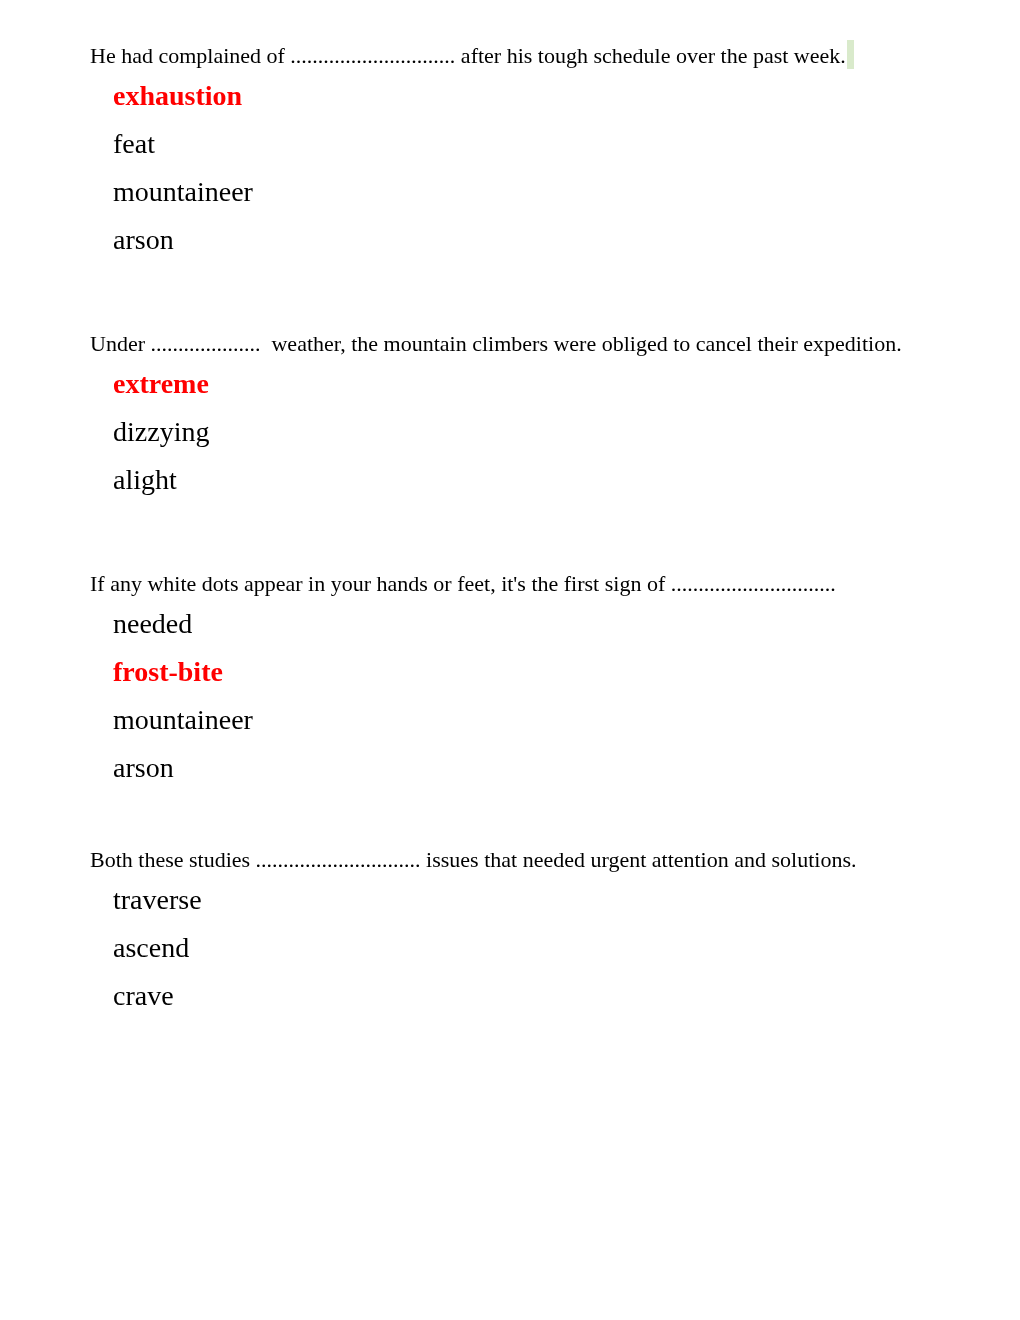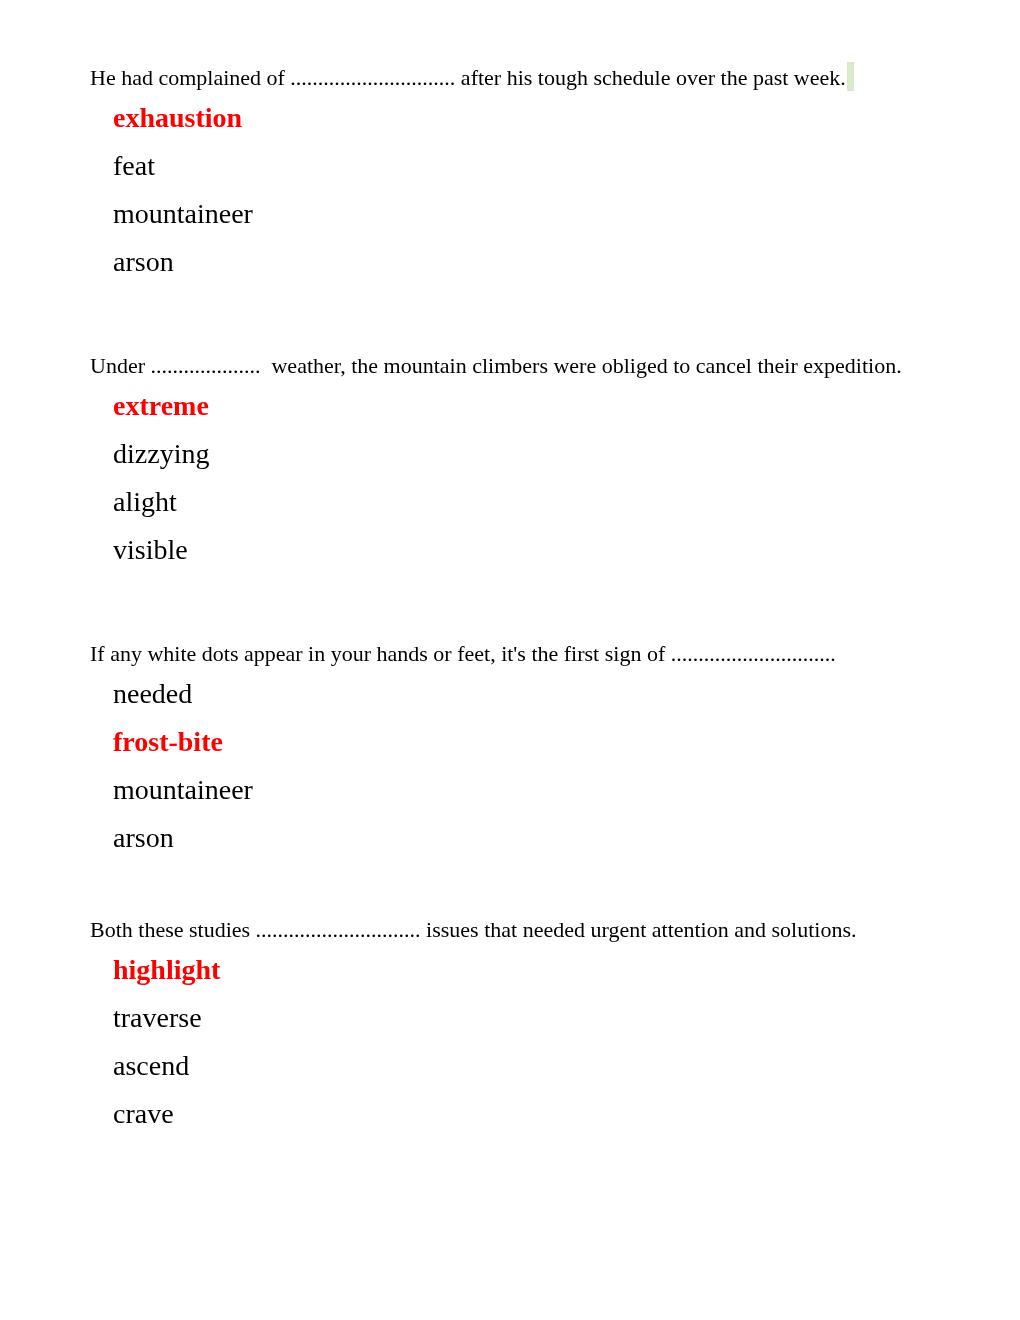--- a/index.html
+++ b/index.html
@@ -6,21 +6,21 @@
   html, body { margin: 0; padding: 0; }
   body {
     width: 1020px;
     height: 1320px;
     background: #ffffff;
     font-family: "Liberation Serif", "DejaVu Serif", serif;
     color: #000000;
     overflow: hidden;
   }
   .doc {
-    padding-top: 62px;
+    padding-top: 40px;
   }
   .qb { }
   .qb + .qb { margin-top: 78px; }
   .qb:last-child { margin-top: 66px; }
   .q {
     margin: 0 0 0 90px;
     font-size: 22px;
     line-height: 26px;
     white-space: pre-wrap;
     max-width: 900px;
@@ -61,37 +61,35 @@
       <p class="opt">arson</p>
     </div>
   </div>
 
   <div class="qb">
     <p class="q"><span>Under ....................  weather, the mountain climbers were obliged to cancel their expedition.</span></p>
     <div class="opts">
       <p class="opt correct">extreme</p>
       <p class="opt">dizzying</p>
       <p class="opt">alight</p>
-      <p class="opt">visible</p>
     </div>
   </div>
 
   <div class="qb">
     <p class="q"><span>If any white dots appear in your hands or feet, it's the first sign of ..............................</span></p>
     <div class="opts">
       <p class="opt">needed</p>
       <p class="opt correct">frost-bite</p>
       <p class="opt">mountaineer</p>
       <p class="opt">arson</p>
     </div>
   </div>
 
   <div class="qb">
     <p class="q"><span>Both these studies .............................. issues that needed urgent attention and solutions.</span></p>
     <div class="opts">
-      <p class="opt correct">highlight</p>
       <p class="opt">traverse</p>
       <p class="opt">ascend</p>
       <p class="opt">crave</p>
     </div>
   </div>
 
 </div>
 
 </body></html>

